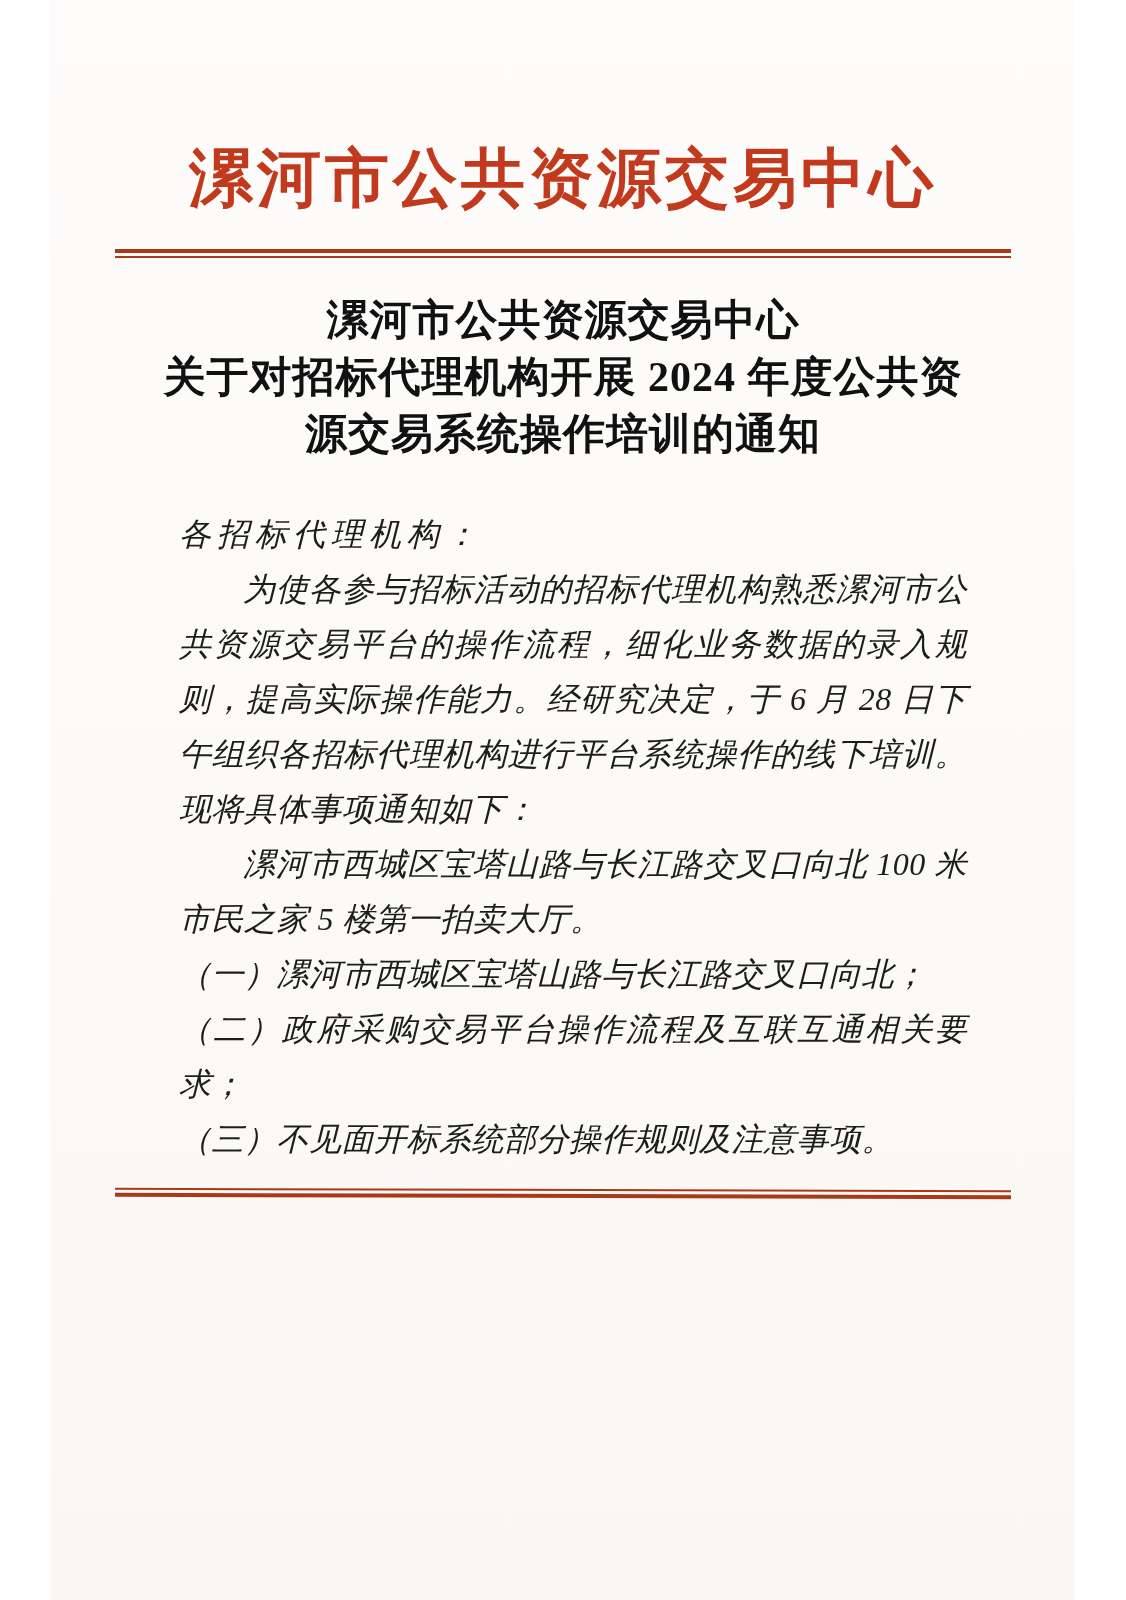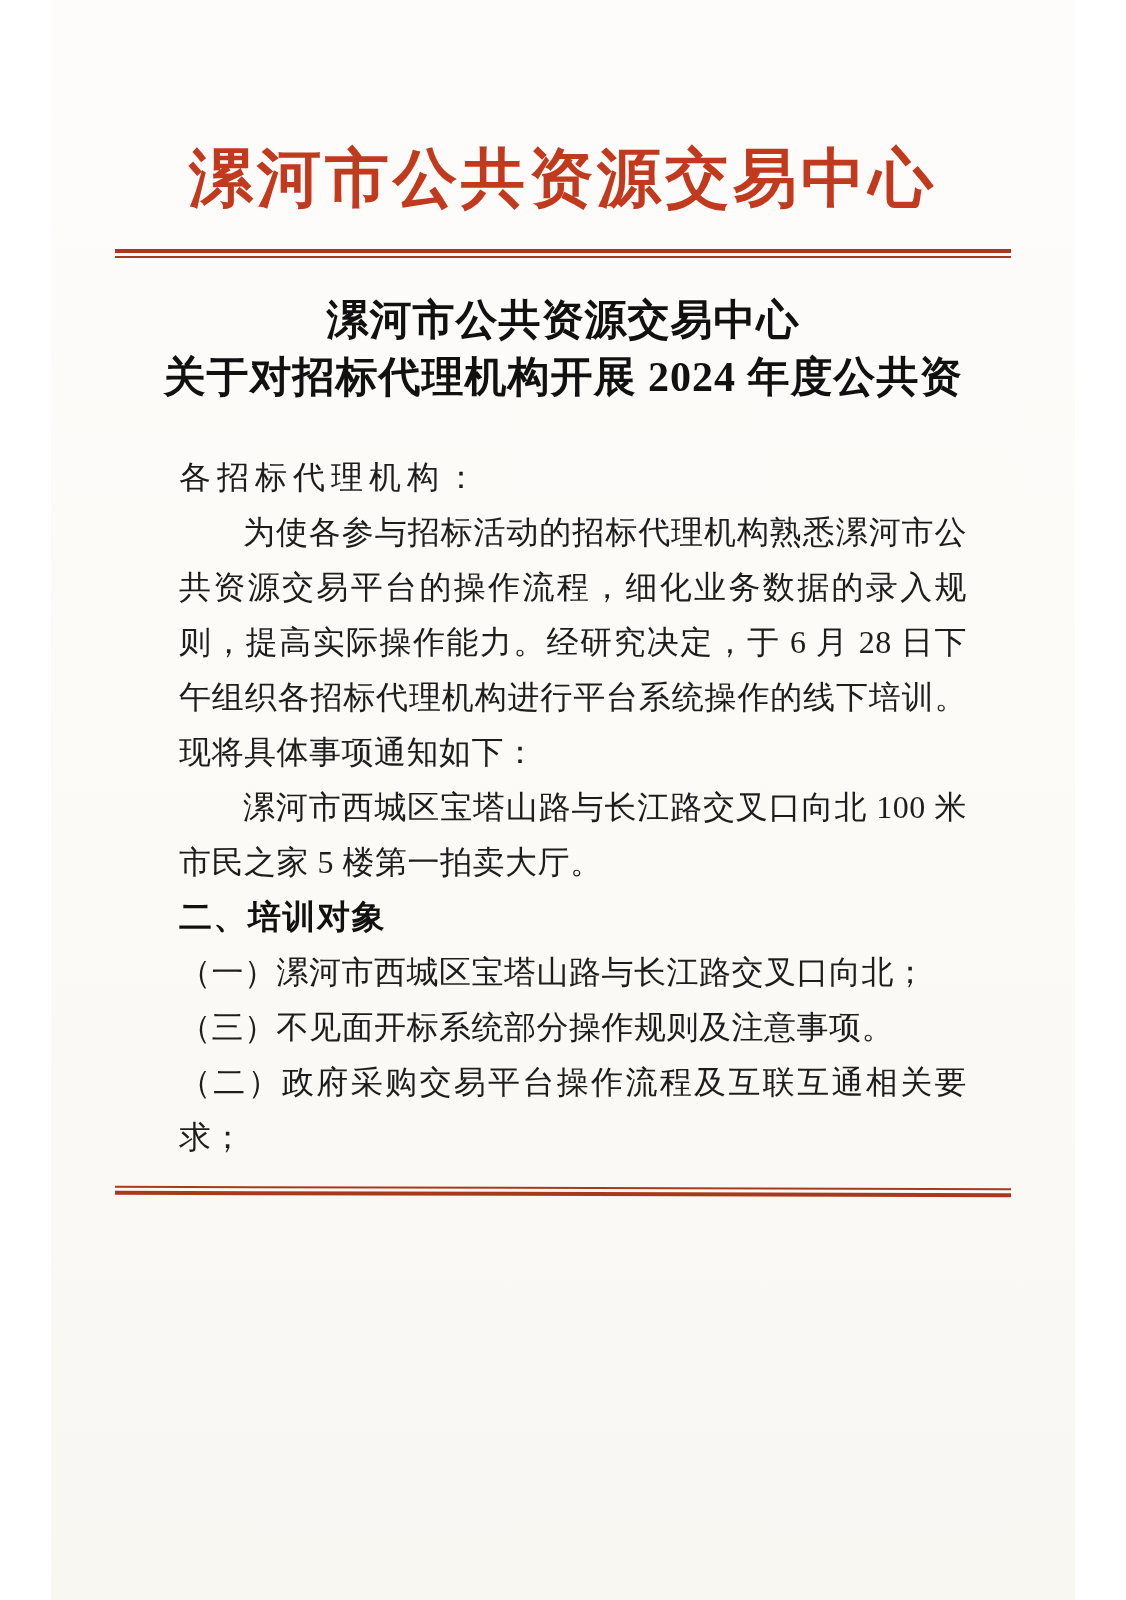--- a/index.html
+++ b/index.html
@@ -58,20 +58,21 @@
     line-height: 57px;
     letter-spacing: 1px;
   }
   
   .body-text {
     margin-top: 44px;
     padding: 0 44px 0 64px;   
     font-size: 32px;
     line-height: 55px;
     color: var(--text-black);
+    font-style: italic;
   }
   .body-text p { margin: 0; }
   .salutation { letter-spacing: 6px; }
   .para {
     text-indent: 2em;
     text-align: justify;
     letter-spacing: 0.5px;
   }
   .sec-heading {
     font-weight: bold;
@@ -99,34 +100,34 @@
       <div class="rule rule-top">
         <span class="line thick"></span>
         <span class="gap"></span>
         <span class="line thin"></span>
       </div>
     </header>
 
     <h2 class="doc-title">
       <div>漯河市公共资源交易中心</div>
       <div>关于对招标代理机构开展 2024 年度公共资</div>
+      <div>源交易系统操作培训的通知</div>
     </h2>
 
     <main class="body-text">
       <p class="salutation">各招标代理机构：</p>
 
       <p class="para">为使各参与招标活动的招标代理机构熟悉漯河市公共资源交易平台的操作流程，细化业务数据的录入规则，提高实际操作能力。经研究决定，于 6 月 28 日下午组织各招标代理机构进行平台系统操作的线下培训。现将具体事项通知如下：</p>
 
       <p class="para">漯河市西城区宝塔山路与长江路交叉口向北 100 米市民之家 5 楼第一拍卖大厅。</p>
 
-      <p class="sec-heading">二、培训对象</p>
 
       <p class="list-item">（一）漯河市西城区宝塔山路与长江路交叉口向北；</p>
+      <p class="list-item">（二）政府采购交易平台操作流程及互联互通相关要求；</p>
       <p class="list-item">（三）不见面开标系统部分操作规则及注意事项。</p>
-      <p class="list-item">（二）政府采购交易平台操作流程及互联互通相关要求；</p>
     </main>
 
     <div class="rule rule-bottom">
       <span class="line thin"></span>
       <span class="gap"></span>
       <span class="line thick"></span>
     </div>
 
   </div>
 </div>

